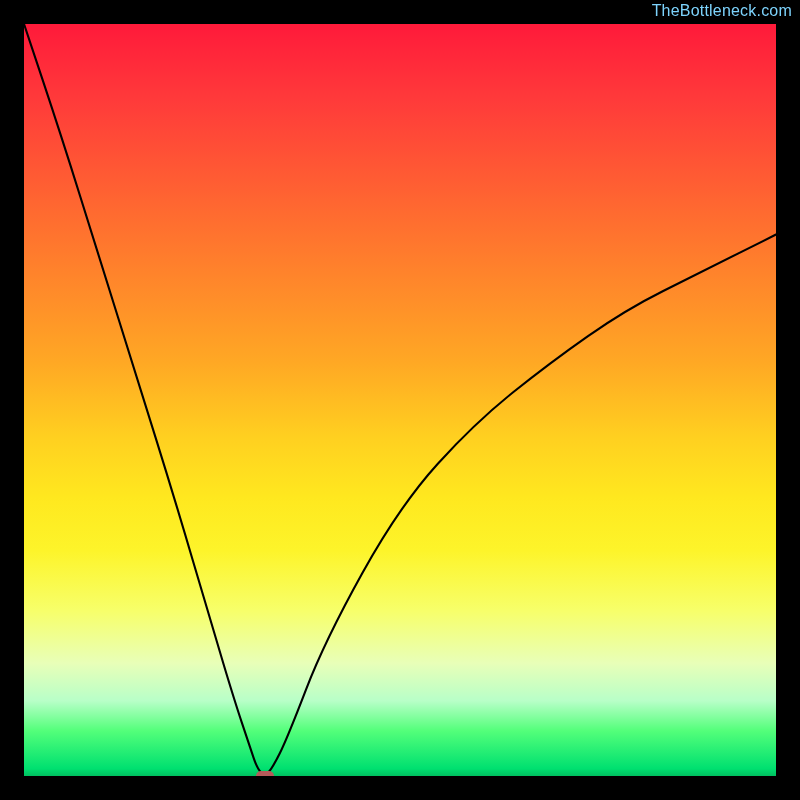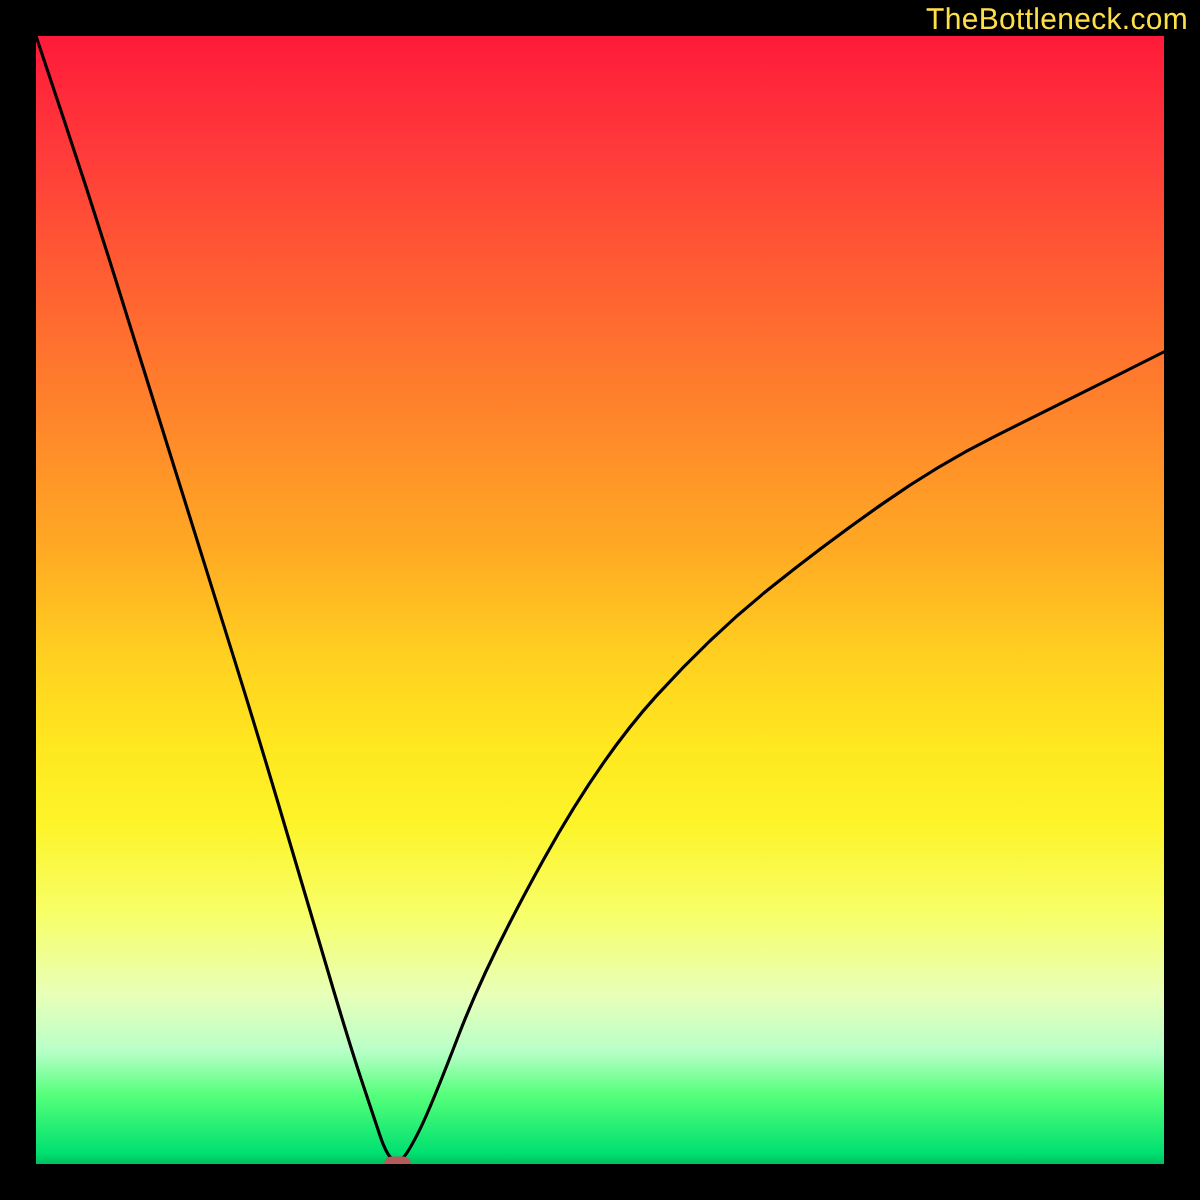--- a/index.html
+++ b/index.html
@@ -40,22 +40,22 @@
       #b8ffc8 90%,
       #53ff7a 94%,
       #00e070 99%,
       #00c060 100%
     );
   }
   .watermark {
     position: absolute;
     top: 2px;
     right: 8px;
-    color: #fde047;
-    font-size: 20px;
+    color: #7dd3fc;
+    font-size: 16px;
     letter-spacing: 0.2px;
     font-family: Arial, Helvetica, sans-serif;
     user-select: none;
   }
   .marker {
     position: absolute;
     width: 18px;
     height: 10px;
     border-radius: 5px;
     background: #b55a5a;

